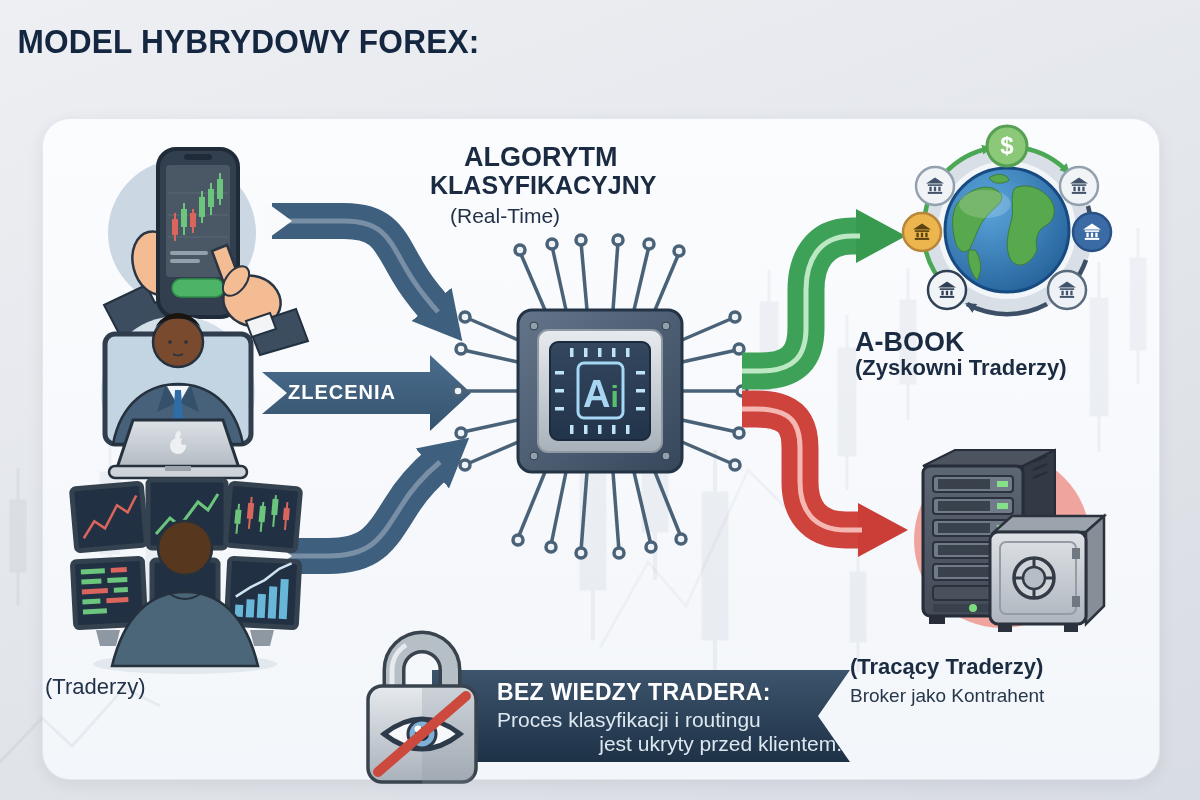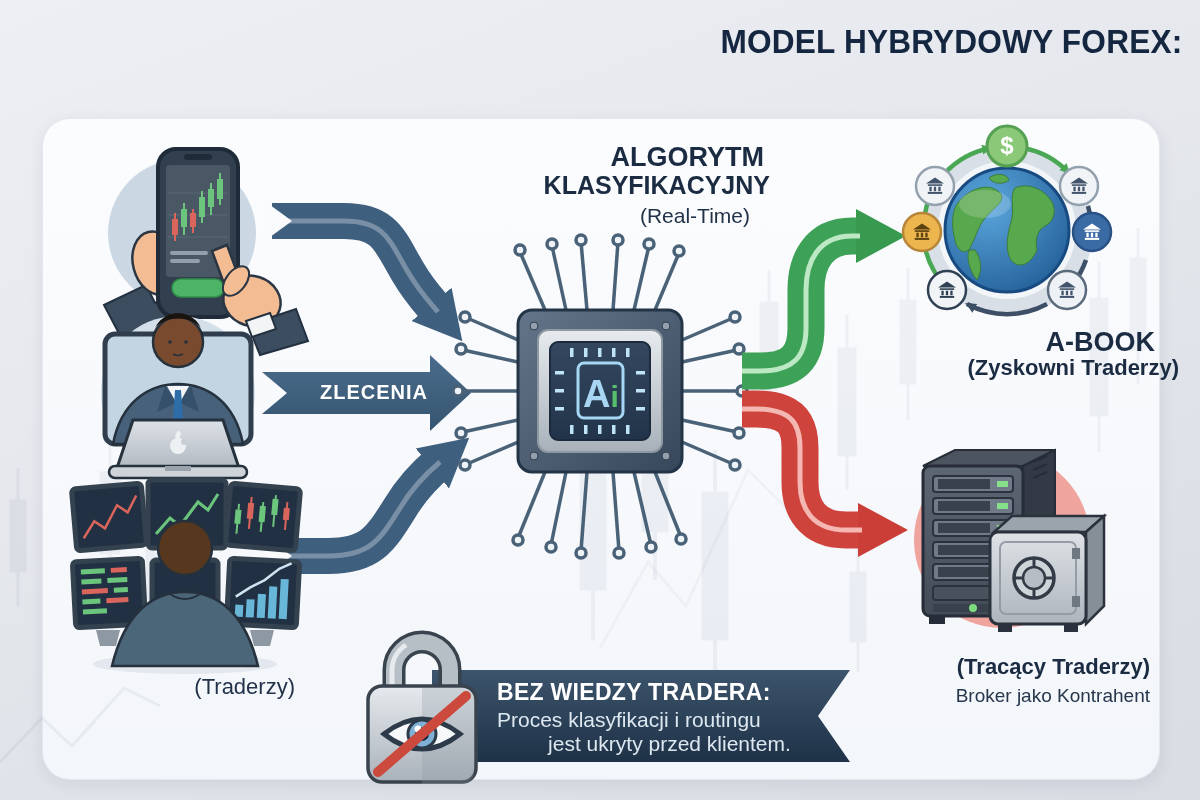--- a/index.html
+++ b/index.html
@@ -3,40 +3,40 @@
 <meta charset="utf-8">
 <style>
   html,body{margin:0;padding:0}
   .stage{position:relative;width:1200px;height:800px;overflow:hidden;
     background:linear-gradient(160deg,#edeff3 0%,#e2e5ea 55%,#d8dce3 100%);
     font-family:"Liberation Sans",sans-serif;color:#1a2b42}
   .card{position:absolute;left:42px;top:118px;width:1116px;height:660px;border-radius:28px;
     background:linear-gradient(180deg,#fbfcfe,#f3f6fa);border:1px solid #e3e7ee;
     box-shadow:0 4px 16px rgba(25,40,60,.08)}
   svg.layer{position:absolute;left:0;top:0}
-  .lbl{position:absolute;text-align:right;line-height:1.12;color:#1a2b42}
+  .lbl{position:absolute;text-align:left;line-height:1.12;color:#1a2b42}
   .title{left:0;width:1200px;color:#152740;font-weight:bold;letter-spacing:.2px}
   .title span{display:inline-block;transform:scaleX(.93)}
   .t1{top:22px;font-size:34px}
   .t2{top:61px;font-size:34px}
   .algo1{left:464px;top:142px;width:300px;font-size:27px;font-weight:bold}
   .algo2{left:430px;top:171px;width:340px;font-size:25px;font-weight:bold}
   .algo3{left:450px;top:204px;width:300px;font-size:21px;color:#223248}
   .zlec{left:288px;top:381px;width:140px;font-size:20px;font-weight:bold;color:#fff;letter-spacing:1px}
   .abook-h{left:855px;top:327px;width:300px;font-size:27px;font-weight:bold}
-  .abook-s{left:879px;top:356px;width:300px;font-size:22px;font-weight:bold}
+  .abook-s{left:855px;top:356px;width:300px;font-size:22px;font-weight:bold}
   .abook-d{left:845px;top:385px;width:320px;font-size:19px;color:#26374c}
   .bbook-h{left:850px;top:626px;width:300px;font-size:27px;font-weight:bold}
   .bbook-s{left:850px;top:655px;width:300px;font-size:22px;font-weight:bold}
   .bbook-d{left:850px;top:685px;width:300px;font-size:19px;color:#26374c}
   .kli-h{left:45px;top:644px;width:250px;font-size:27px;font-weight:bold}
   .kli-s{left:45px;top:675px;width:250px;font-size:22px;color:#223248}
   .ban-h{left:497px;top:680px;width:345px;text-align:left;font-size:23px;font-weight:bold;color:#ffffff;letter-spacing:.3px}
   .ban-1{left:497px;top:708px;width:345px;text-align:left;font-size:21px;color:#dde7f0}
-  .ban-2{left:497px;top:732px;width:345px;text-align:center;font-size:21px;color:#dde7f0}
+  .ban-2{left:497px;top:732px;width:345px;text-align:right;font-size:21px;color:#dde7f0}
 </style>
 </head>
 <body>
 
 <div class="stage">
   <div class="card"></div>
 
   <svg class="layer" width="1200" height="800" viewBox="0 0 1200 800">
     <defs>
       <marker id="mSteel" markerUnits="userSpaceOnUse" markerWidth="60" markerHeight="60" refX="10" refY="30" orient="auto">

